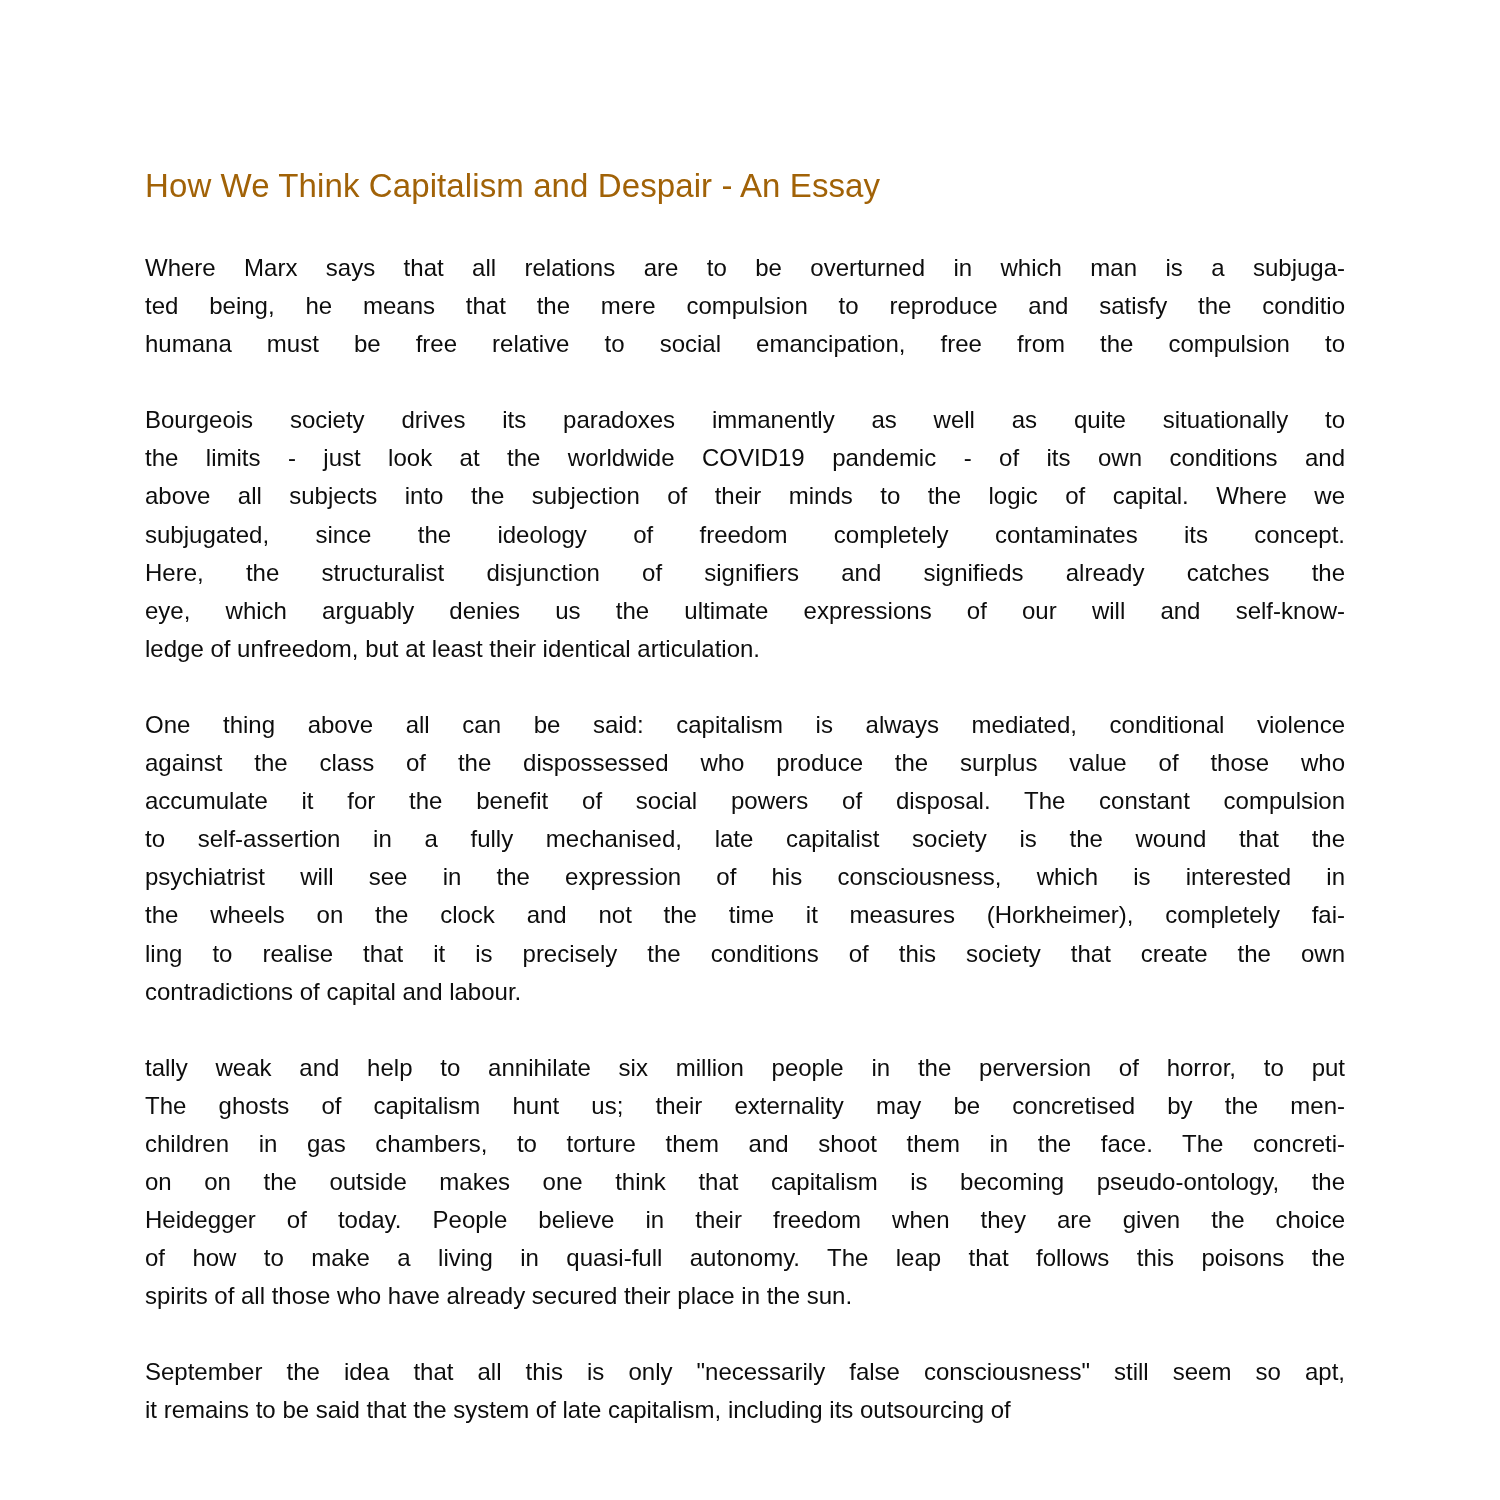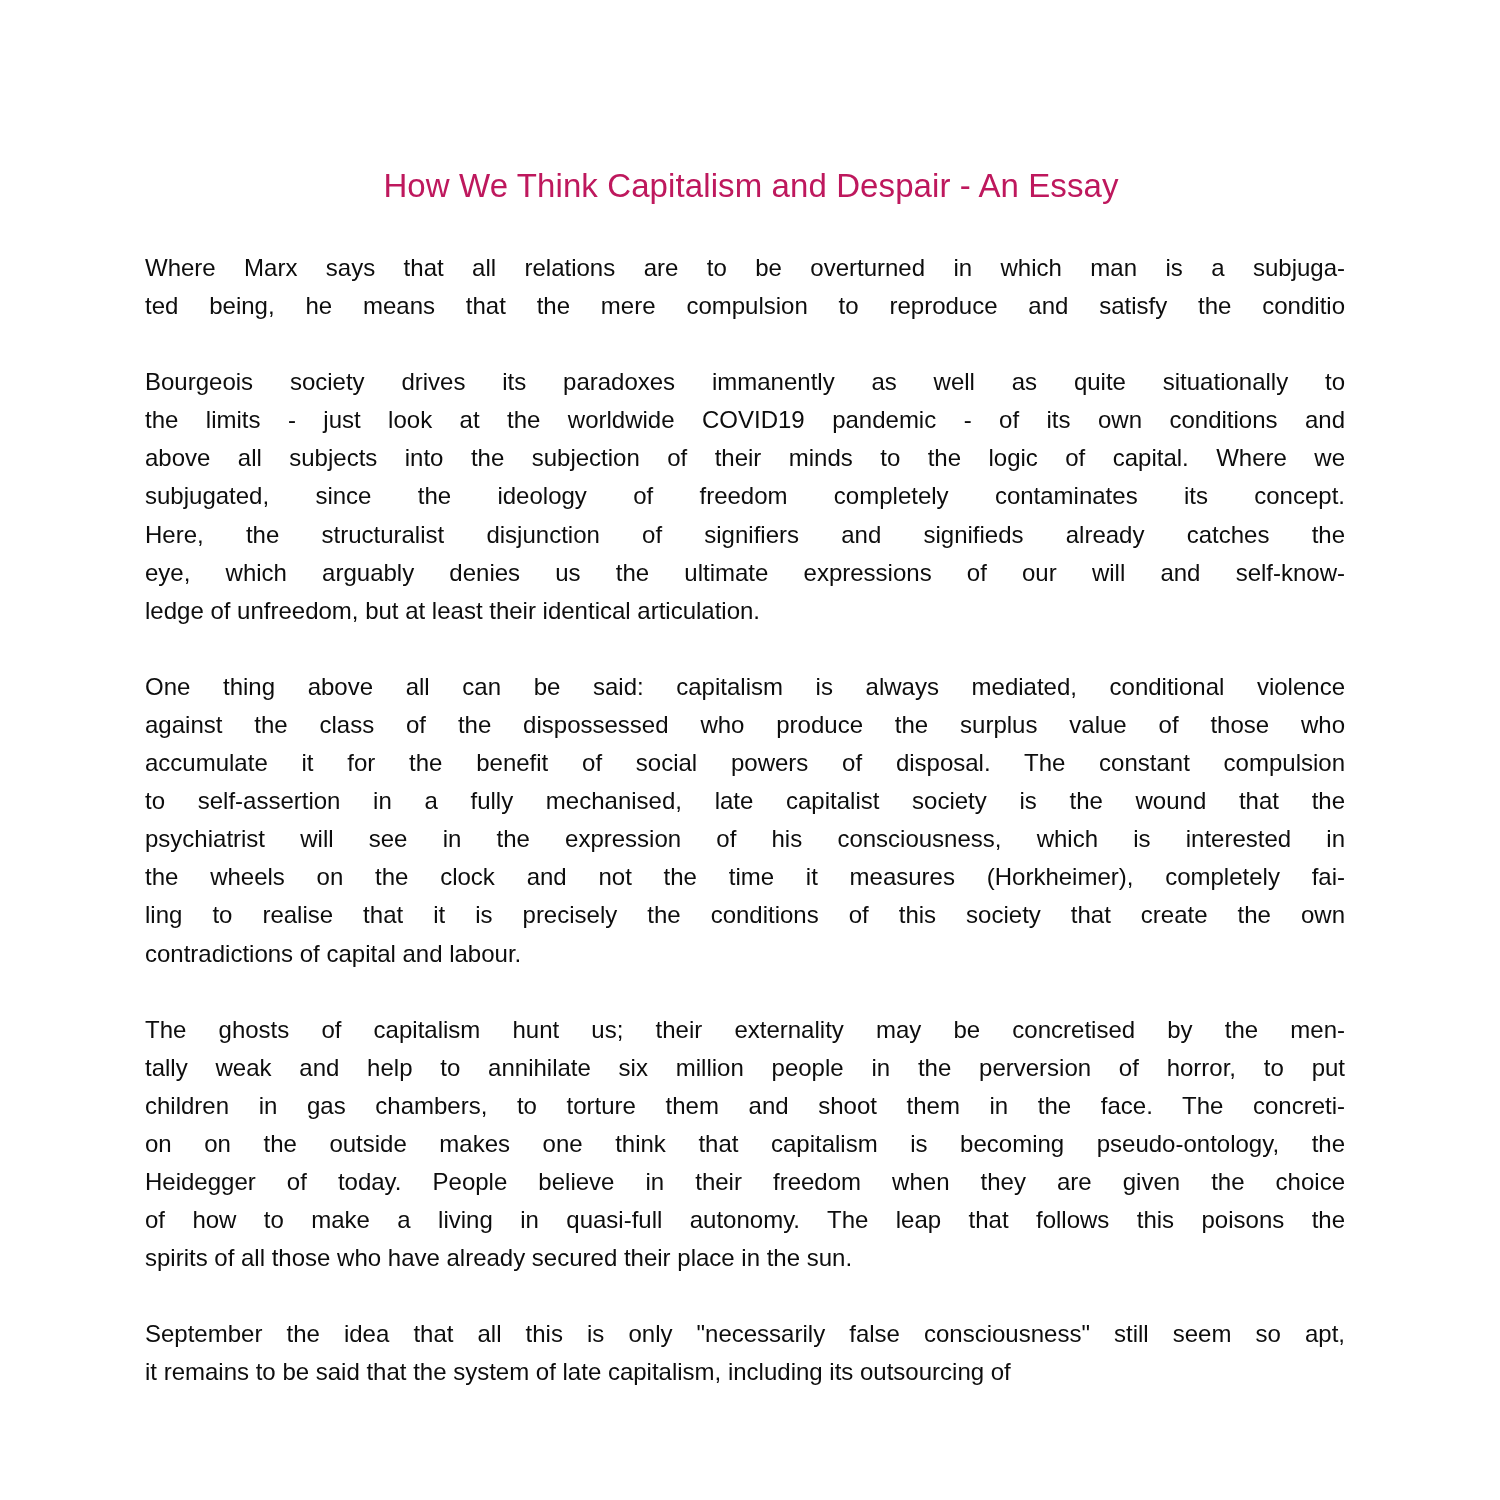--- a/index.html
+++ b/index.html
@@ -17,25 +17,24 @@
     height: 1500px;
     background: #ffffff;
     overflow: hidden;
     box-sizing: border-box;
   }
   .doc-title {
     position: absolute;
     top: 144px;
     left: 145px;
     width: 1212px;
-    text-align: center;
     font-size: 33px;
     line-height: 40px;
     font-weight: normal;
-    color: #be185d;
+    color: #a16207;
     letter-spacing: 0.1px;
     white-space: nowrap;
   }
   .body-copy {
     position: absolute;
     top: 249px;
     left: 145px;
     width: 1212px;
     color: #000000;
   }
@@ -74,20 +73,21 @@
 
 <div id="page">
 
   <h1 class="doc-title">How We Think Capitalism and Despair - An Essay</h1>
 
   <div class="body-copy">
 
     <p class="para">
         <span class="line">Where Marx says that all relations are to be overturned in which man is a subjuga-</span>
         <span class="line">ted being, he means that the mere compulsion to reproduce and satisfy the conditio</span>
+        <span class="line">humana must be free relative to social emancipation, free from the compulsion to</span>
       </p>
     <p class="para">
         <span class="line">Bourgeois society drives its paradoxes immanently as well as quite situationally to</span>
         <span class="line">the limits - just look at the worldwide COVID19 pandemic - of its own conditions and</span>
         <span class="line">above all subjects into the subjection of their minds to the logic of capital. Where we</span>
         <span class="line">subjugated, since the ideology of freedom completely contaminates its concept.</span>
         <span class="line">Here, the structuralist disjunction of signifiers and signifieds already catches the</span>
         <span class="line">eye, which arguably denies us the ultimate expressions of our will and self-know-</span>
         <span class="line last">ledge of unfreedom, but at least their identical articulation.</span>
       </p>
@@ -95,22 +95,22 @@
         <span class="line">One thing above all can be said: capitalism is always mediated, conditional violence</span>
         <span class="line">against the class of the dispossessed who produce the surplus value of those who</span>
         <span class="line">accumulate it for the benefit of social powers of disposal. The constant compulsion</span>
         <span class="line">to self-assertion in a fully mechanised, late capitalist society is the wound that the</span>
         <span class="line">psychiatrist will see in the expression of his consciousness, which is interested in</span>
         <span class="line">the wheels on the clock and not the time it measures (Horkheimer), completely fai-</span>
         <span class="line">ling to realise that it is precisely the conditions of this society that create the own</span>
         <span class="line last">contradictions of capital and labour.</span>
       </p>
     <p class="para">
+        <span class="line">tally weak and help to annihilate six million people in the perversion of horror, to put</span>
         <span class="line">The ghosts of capitalism hunt us; their externality may be concretised by the men-</span>
-        <span class="line">tally weak and help to annihilate six million people in the perversion of horror, to put</span>
         <span class="line">children in gas chambers, to torture them and shoot them in the face. The concreti-</span>
         <span class="line">on on the outside makes one think that capitalism is becoming pseudo-ontology, the</span>
         <span class="line">Heidegger of today. People believe in their freedom when they are given the choice</span>
         <span class="line">of how to make a living in quasi-full autonomy. The leap that follows this poisons the</span>
         <span class="line last">spirits of all those who have already secured their place in the sun.</span>
       </p>
     <p class="para para-clipped">
         <span class="line">September the idea that all this is only "necessarily false consciousness" still seem so apt,</span>
         <span class="line last">it remains to be said that the system of late capitalism, including its outsourcing of</span>
       </p>

